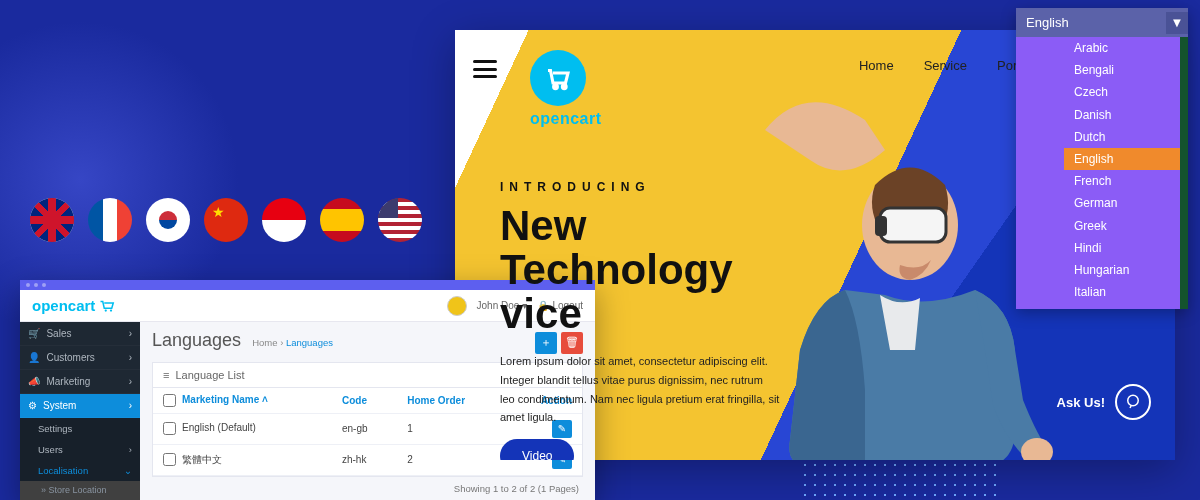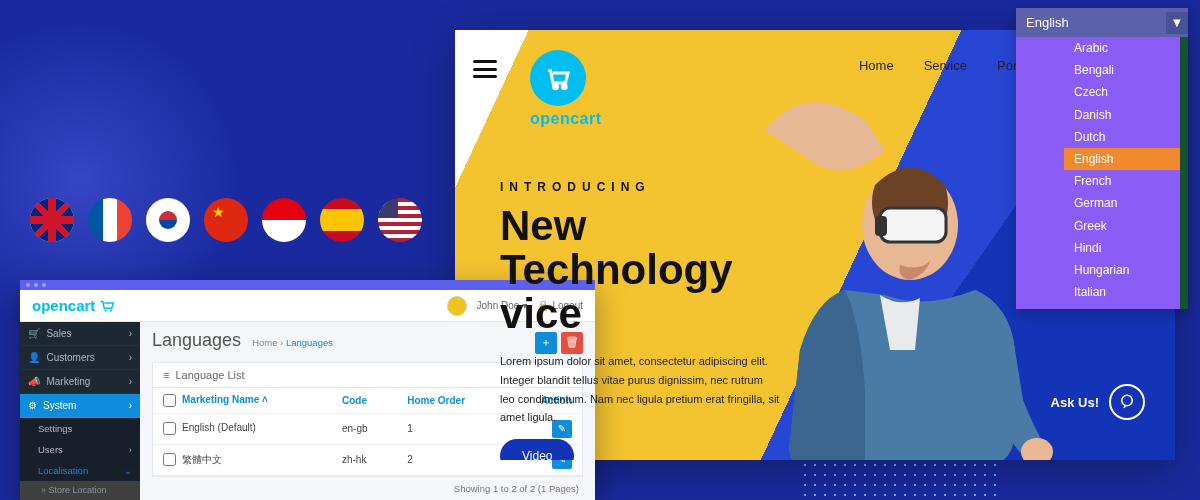--- a/index.html
+++ b/index.html
@@ -39,21 +39,21 @@
 .site-logo-text { color:#00bef0; font-weight:700; font-size:16px; letter-spacing:.5px; }
 .hero-bg { position:absolute; inset:0; background:linear-gradient(115deg,#fff 0 8%,#f4c430 8% 55%,#2846d4 55% 100%); }
 .hero-diag { position:absolute; right:0; bottom:0; width:380px; height:260px; background:linear-gradient(125deg,transparent 40%,#1434b8 40%); }
 .hero { position:absolute; left:45px; top:150px; z-index:2; }
 .intro { letter-spacing:6px; font-size:12px; color:#111; font-weight:600; margin-bottom:10px; }
 .hero h1 { font-size:42px; line-height:1.05; font-weight:800; color:#111; margin-bottom:16px; }
 .hero p { font-size:11px; line-height:1.7; color:#222; max-width:280px; margin-bottom:12px; }
 .cta { display:inline-block; background:#1434b8; color:#fff; font-size:12px; padding:10px 22px; border-radius:22px; }
 .person { position:absolute; left:260px; top:60px; width:340px; height:380px; z-index:1; }
 .person svg{width:100%;height:100%;}
-.askus { position:absolute; right:30px; bottom:40px; display:flex; align-items:center; gap:10px; color:#fff; font-size:13px; font-weight:600; z-index:4; }
+.askus { position:absolute; right:24px; bottom:40px; display:flex; align-items:center; gap:10px; color:#fff; font-size:13px; font-weight:600; z-index:4; }
 .askus .bubble { width:36px; height:36px; border:2px solid #fff; border-radius:50%; display:flex; align-items:center; justify-content:center; }
 
 
 .langdrop { position:absolute; right:12px; top:8px; width:172px; background:#8b5cf6; box-shadow:0 4px 14px rgba(0,0,0,.3); z-index:10; font-size:12px; color:#fff; }
 .langdrop-head { display:flex; justify-content:space-between; align-items:center; padding:7px 10px; background:#5b62a9; font-size:13px;}
 .langdrop-head .caret { background:#4a5296; width:22px; height:22px; display:flex; align-items:center; justify-content:center; margin:-7px -10px -7px 0;}
 .langdrop ul { list-style:none; max-height:272px; overflow-y:auto; border-right:8px solid #14532d;padding-left:48px; }
 .langdrop li { padding:3px 10px; line-height:1.35; cursor:pointer; }
 .langdrop li.sel { background:#f08a2c; }
 .langdrop ul::-webkit-scrollbar{width:6px;} .langdrop ul::-webkit-scrollbar-thumb{background:#cfd2ea;border-radius:3px;}

